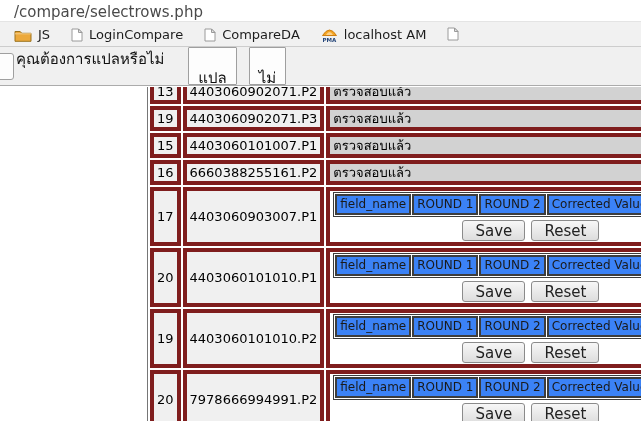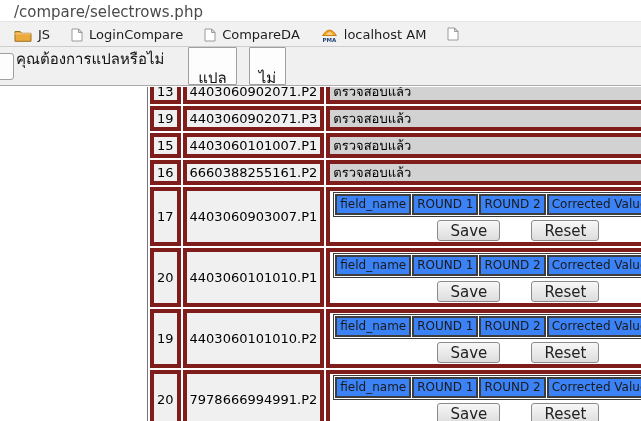--- a/index.html
+++ b/index.html
@@ -42,21 +42,21 @@
   td.editor-cell { width:562px; background:#fff; vertical-align:top; padding:3px 2px 13px 2px; }
 
   table.inner { border-collapse:separate; border-spacing:1px; border:1px solid #3d3d3d; }
   table.inner th { border:2px solid #3d3d3d; background:#3b82f6; font-weight:normal;
     font-size:12px; color:#1a1a1a; padding:1px 3px; line-height:15px; white-space:nowrap; }
   th.w1 { width:64px; } th.w2 { width:64px; } th.w3 { width:64px; } th.w4 { width:96px; }
 
   .btnrow { width:299px; text-align:right; padding-right:33px; margin-top:3px; }
   .wbtn { font-family:inherit; font-size:15px; color:#222; padding:1px 12px; height:21px;
     background:linear-gradient(#f7f7f7,#dddddd); border:1px solid #8b8b8b; border-radius:3px; }
-  .wbtn + .wbtn { margin-left:27px; }
+  .wbtn + .wbtn { margin-left:2px; }
 </style>
 </head>
 <body>
 
 <div class="titlebar">
   <span class="t">/compare/selectrows.php</span>
 </div>
 
 <div class="bookmarks">
   <div class="bm">

